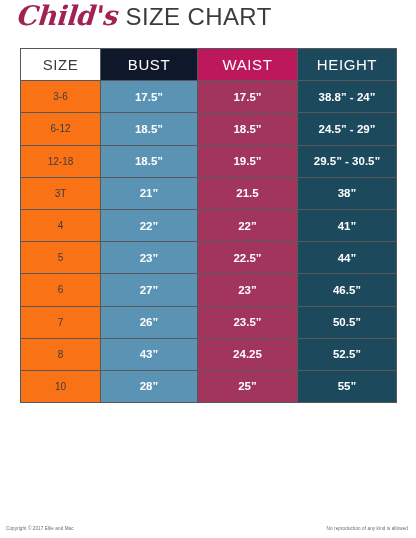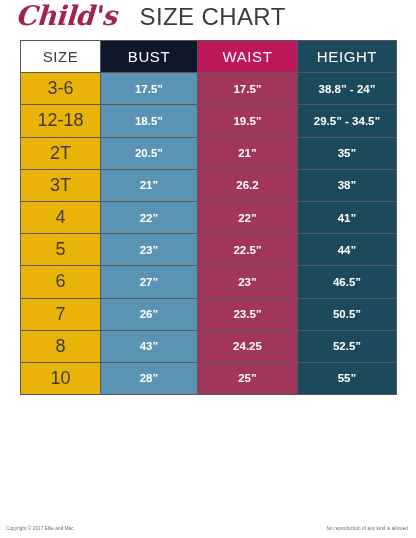--- a/index.html
+++ b/index.html
@@ -35,28 +35,28 @@
     line-height: 1;
     transform: skewX(-6deg);
   }
   #title-rest {
     font-family: "Liberation Sans", sans-serif;
     font-weight: 400;
     font-size: 24px;
     color: #3c3c3c;
     letter-spacing: 0.4px;
     line-height: 1;
-    margin-left: 21px;
+    margin-left: 7px;
   }
 
   
   #chart-table {
     position: absolute;
     left: 20px;
-    top: 40px;
+    top: 48px;
     width: 376px;
     border-collapse: collapse;
     table-layout: fixed;
   }
   #chart-table td, #chart-table th {
     padding: 0;
     margin: 0;
     height: 31.2px;
     text-align: center;
     vertical-align: middle;
@@ -76,23 +76,23 @@
     font-weight: 400;
     letter-spacing: 0.6px;
   }
   th.h-size   { background: #ffffff; color: #3c3c3c; }
   th.h-bust   { background: #0f172a; color: #ffffff; }
   th.h-waist  { background: #be185d; color: #ffffff; }
   th.h-height { background: #1c4a5c; color: #ffffff; }
 
   
   td.c-size {
-    background: #eab308;
+    background: #f97316;
     color: #3c3c3c;
-    font-size: 18px;
+    font-size: 10px;
     font-weight: 400;
   }
   td.c-bust {
     background: #5b93b5;
     color: #ffffff;
     font-size: 11.5px;
     font-weight: 700;
   }
   td.c-waist {
     background: #a1355c;
@@ -149,35 +149,35 @@
     </tr>
   </thead>
   <tbody id="table-body">
       <tr>
         <td class="c-size">3-6</td>
         <td class="c-bust">17.5”</td>
         <td class="c-waist">17.5”</td>
         <td class="c-height">38.8” - 24”</td>
       </tr>
       <tr>
+        <td class="c-size">6-12</td>
+        <td class="c-bust">18.5”</td>
+        <td class="c-waist">18.5”</td>
+        <td class="c-height">24.5” - 29”</td>
+      </tr>
+      <tr>
         <td class="c-size">12-18</td>
         <td class="c-bust">18.5”</td>
         <td class="c-waist">19.5”</td>
-        <td class="c-height">29.5” - 34.5”</td>
-      </tr>
-      <tr>
-        <td class="c-size">2T</td>
-        <td class="c-bust">20.5”</td>
-        <td class="c-waist">21”</td>
-        <td class="c-height">35”</td>
+        <td class="c-height">29.5” - 30.5”</td>
       </tr>
       <tr>
         <td class="c-size">3T</td>
         <td class="c-bust">21”</td>
-        <td class="c-waist">26.2</td>
+        <td class="c-waist">21.5</td>
         <td class="c-height">38”</td>
       </tr>
       <tr>
         <td class="c-size">4</td>
         <td class="c-bust">22”</td>
         <td class="c-waist">22”</td>
         <td class="c-height">41”</td>
       </tr>
       <tr>
         <td class="c-size">5</td>

